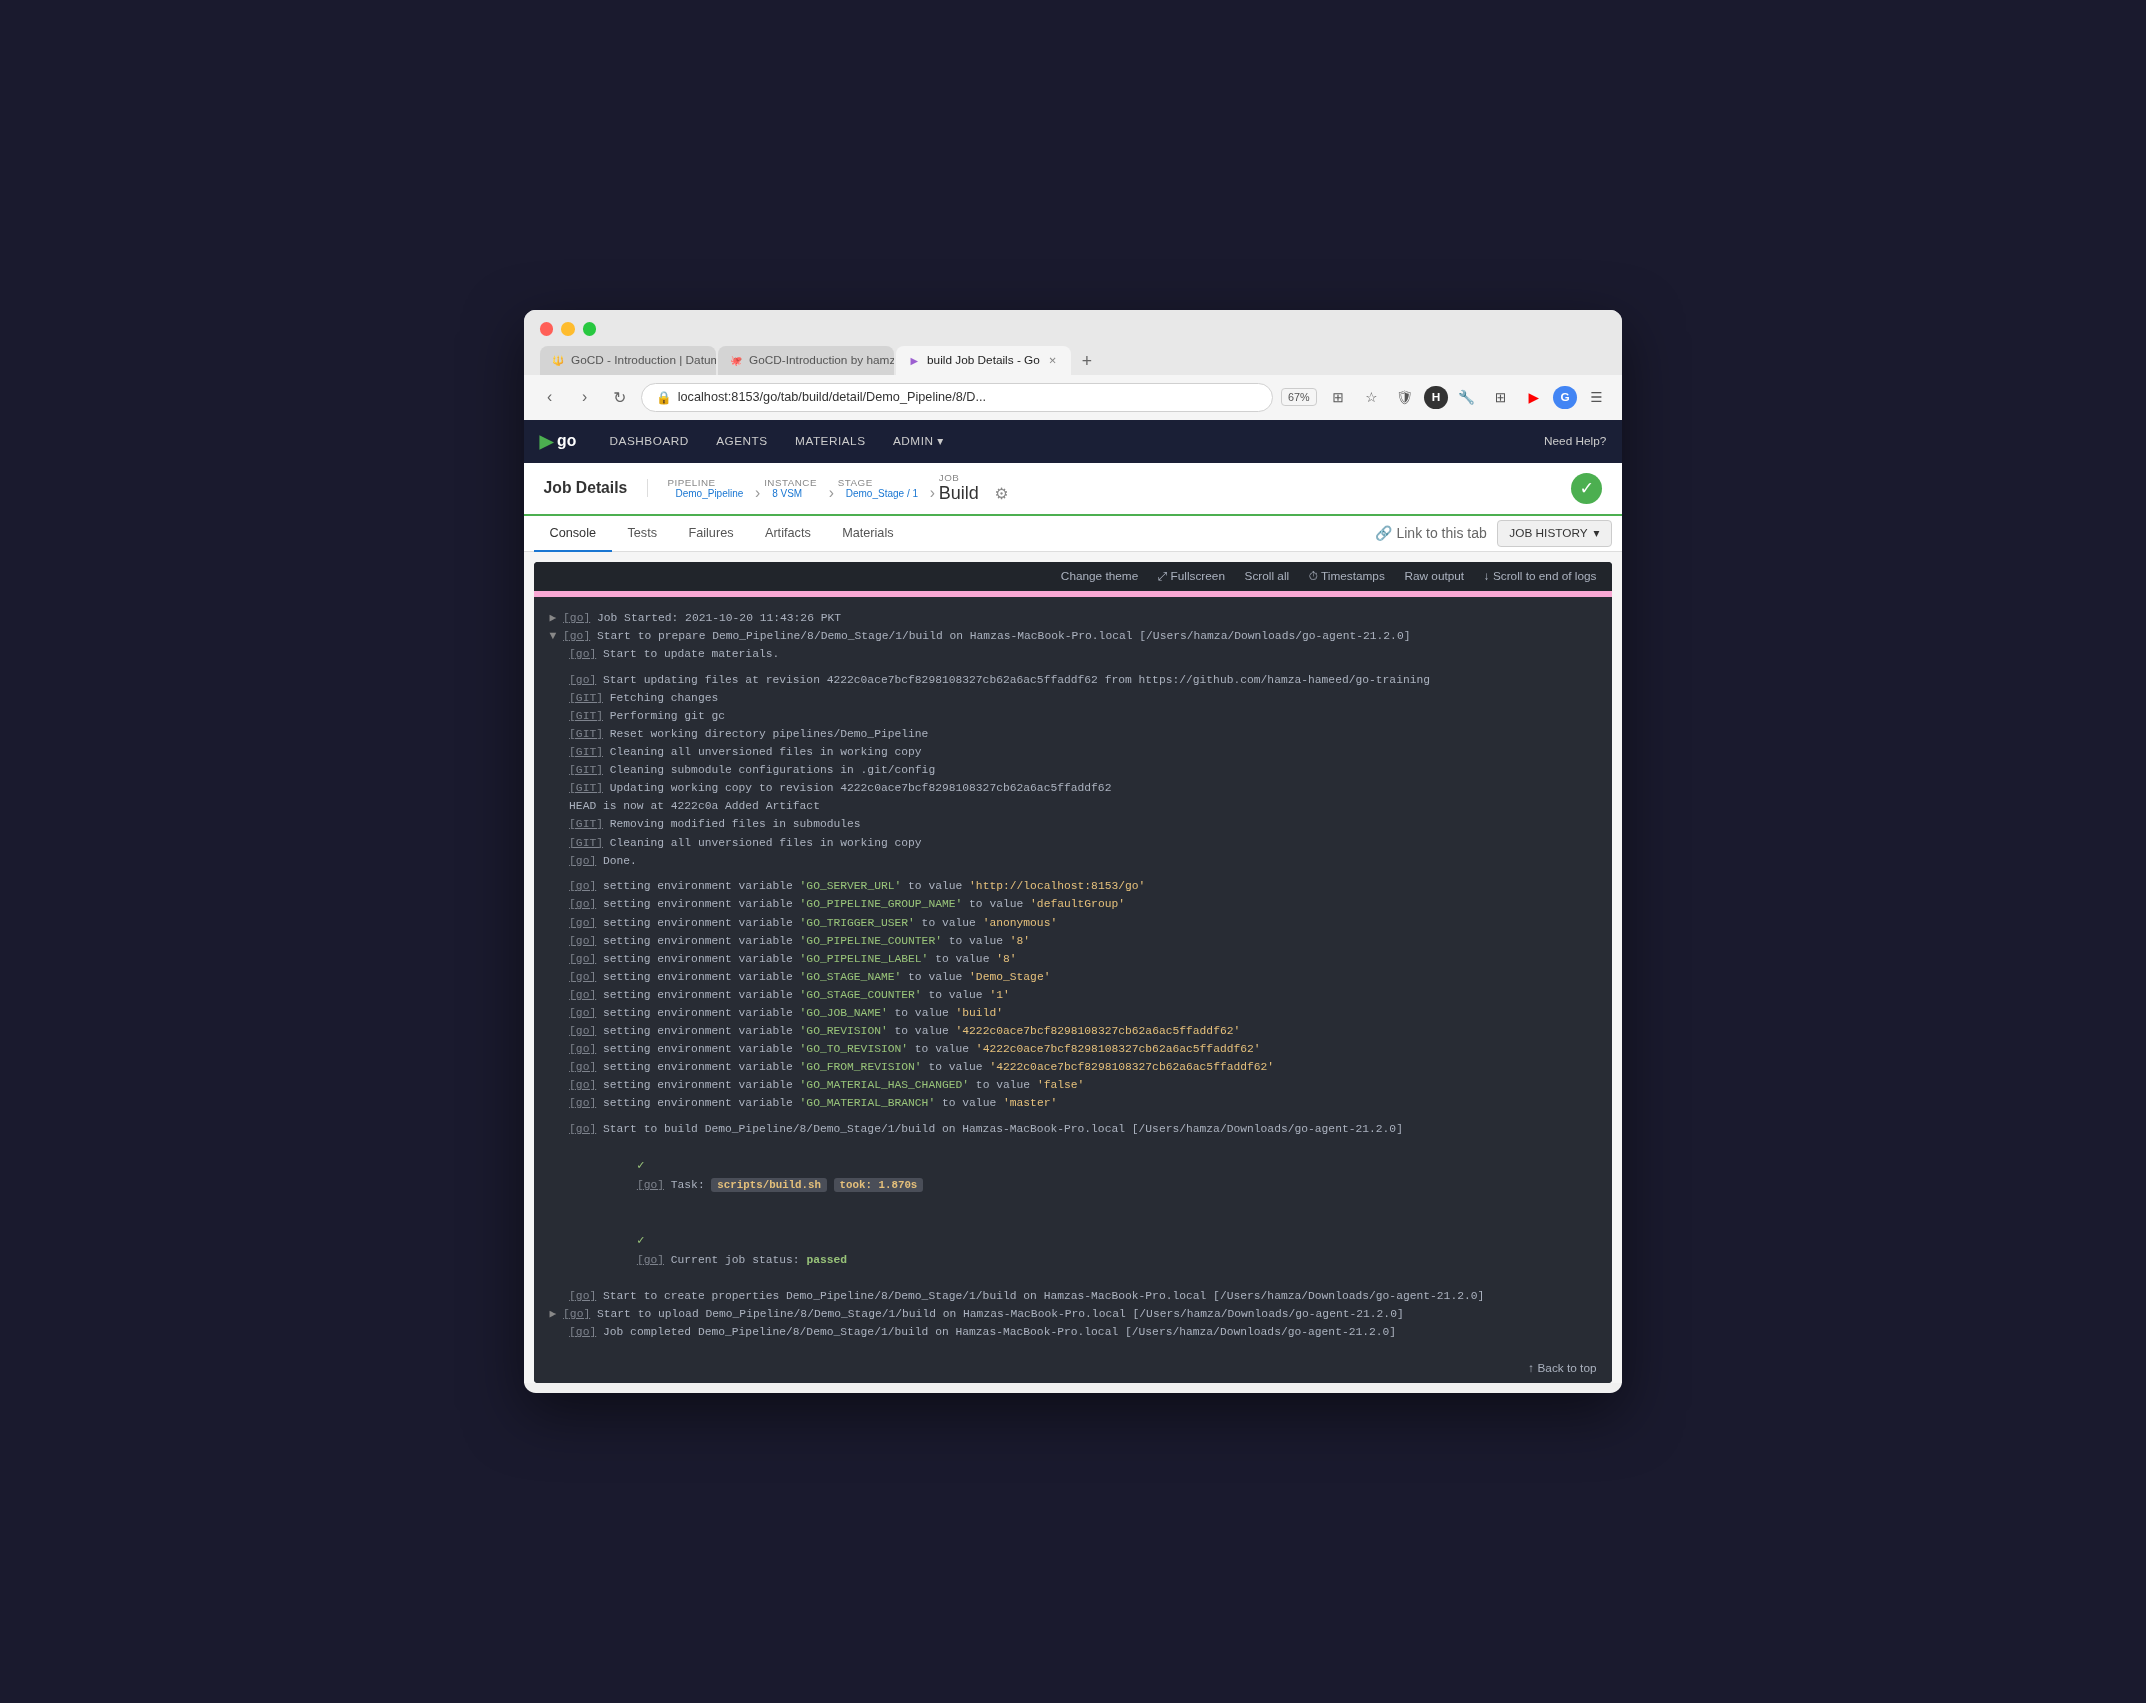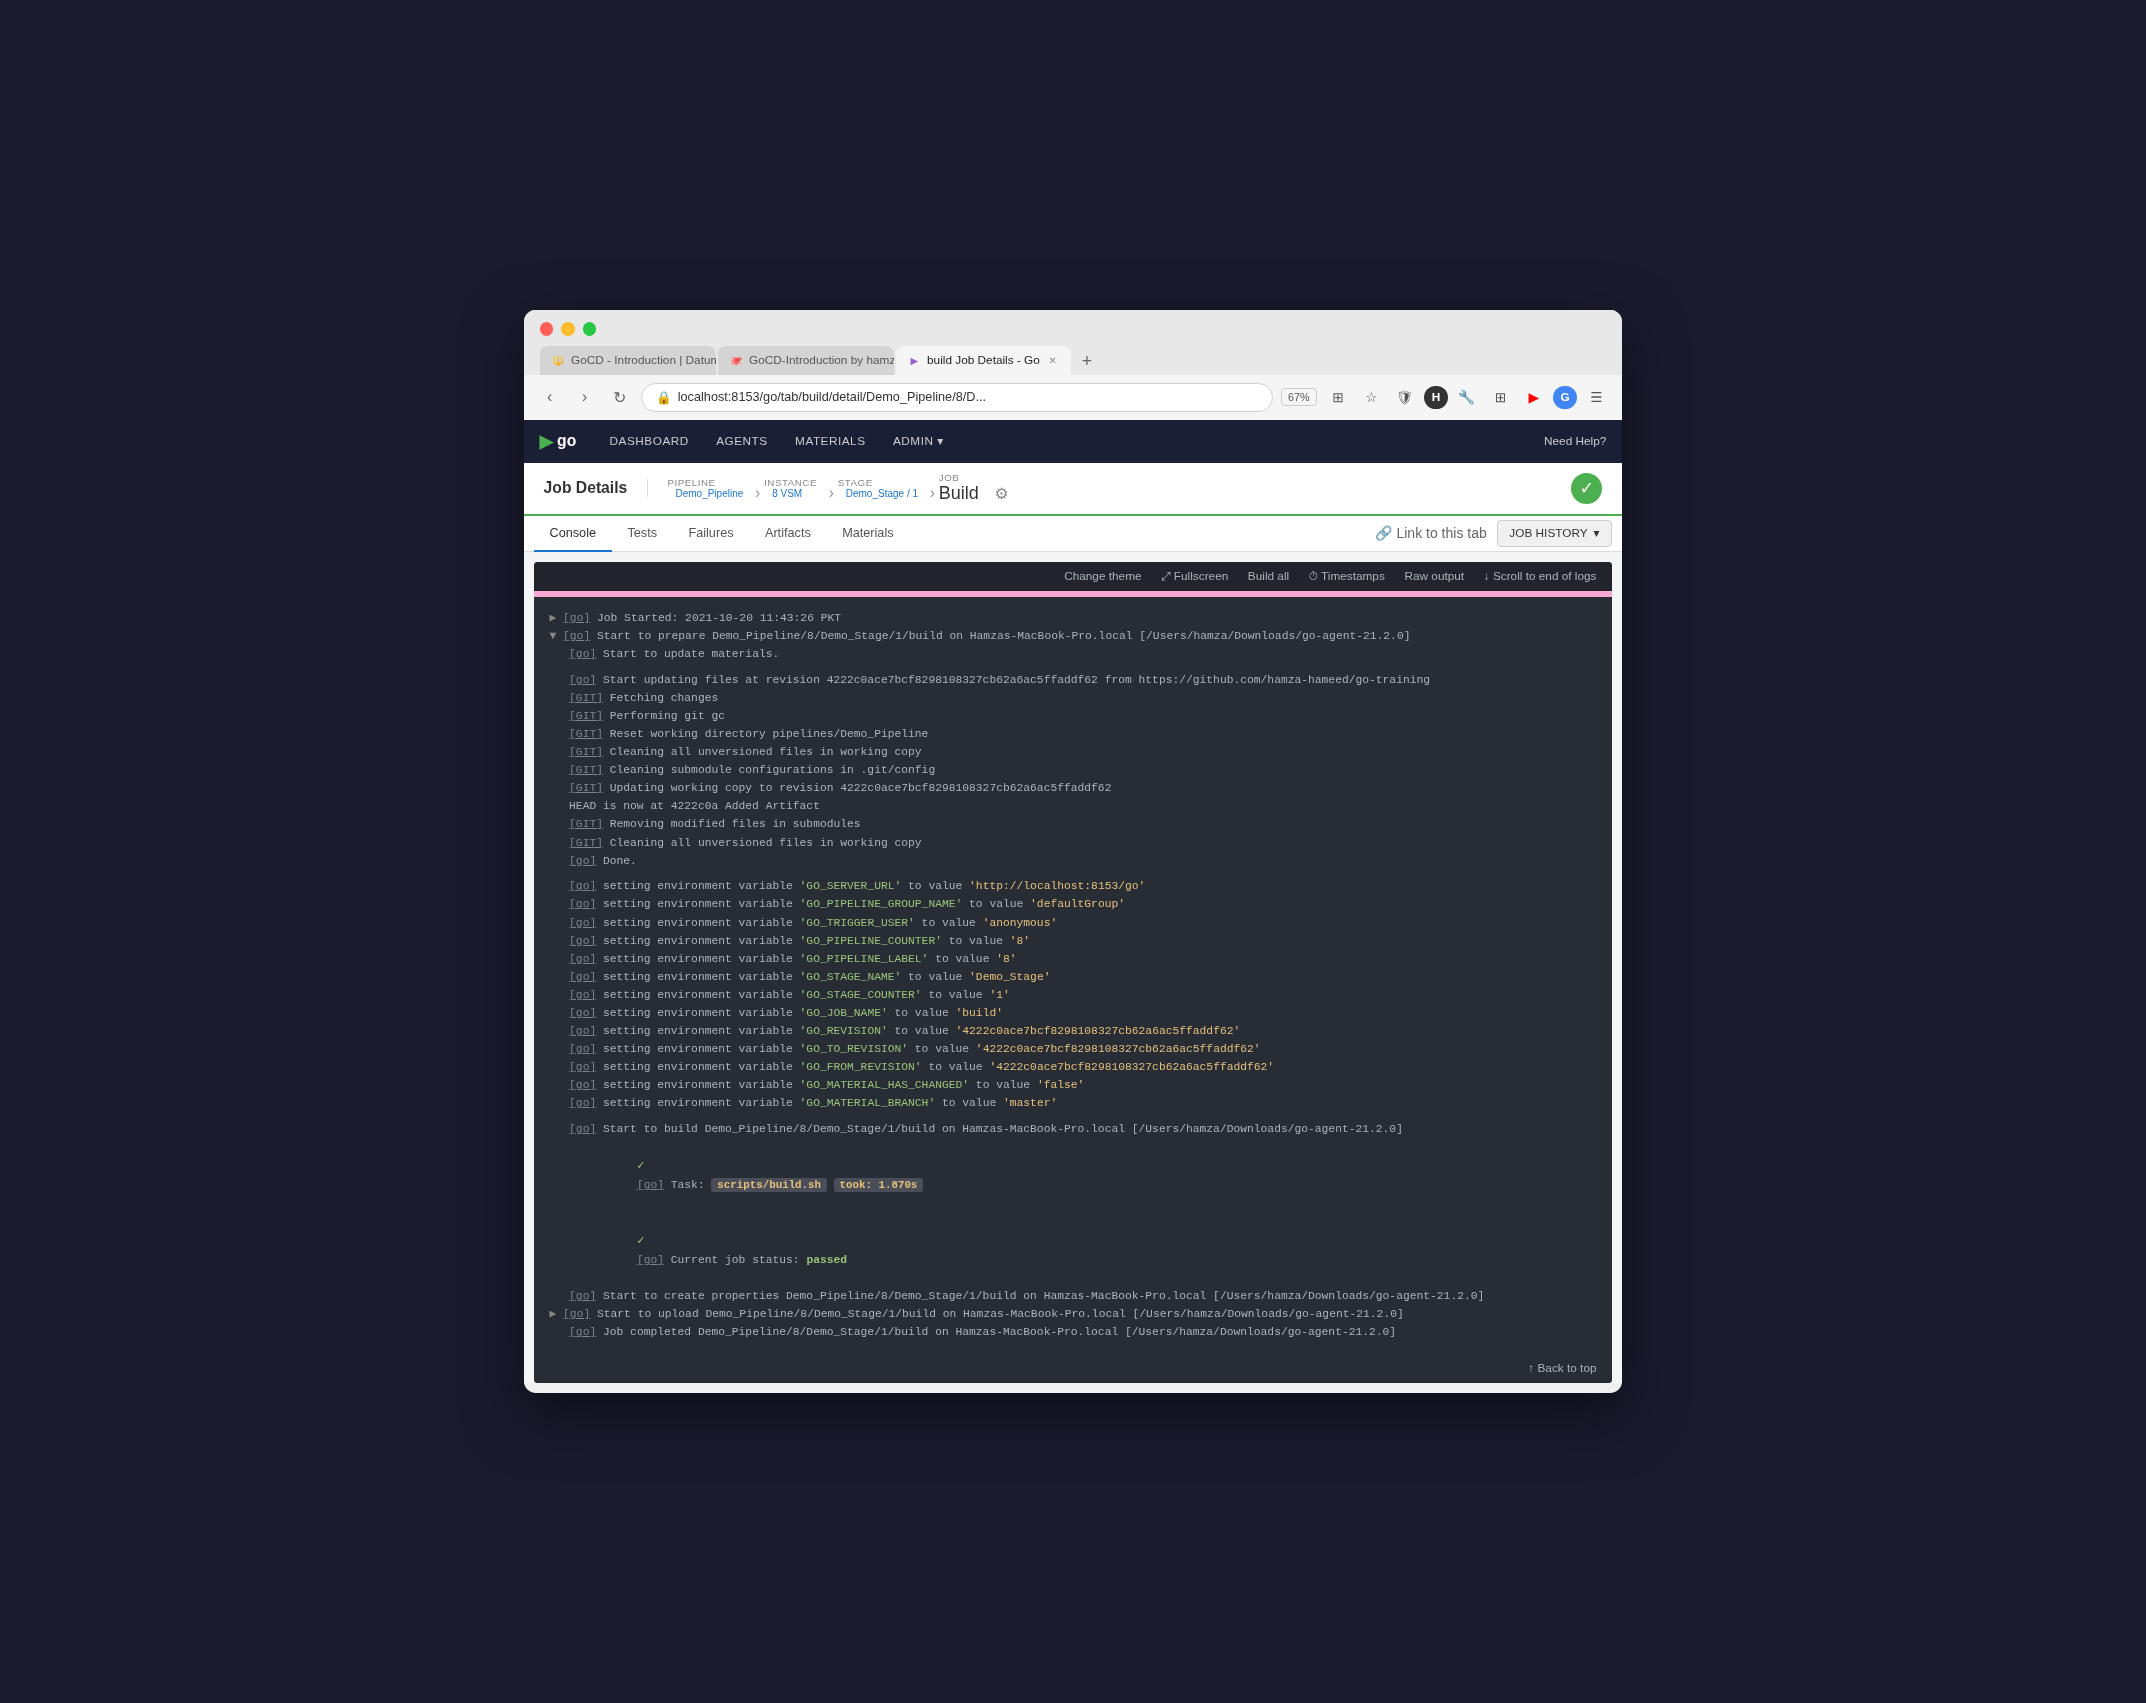--- a/index.html
+++ b/index.html
@@ -566,21 +566,21 @@
       <div class="job-history-btn">
         <span>JOB HISTORY</span>
         <span>▾</span>
       </div>
     </div>
 
     <div class="console-area">
       <div class="console-toolbar">
         <div class="console-tool-btn">Change theme</div>
         <div class="console-tool-btn">⤢ Fullscreen</div>
-        <div class="console-tool-btn">Build all</div>
+        <div class="console-tool-btn">Scroll all</div>
         <div class="console-tool-btn">⏱ Timestamps</div>
         <div class="console-tool-btn">Raw output</div>
         <div class="console-tool-btn">↓ Scroll to end of logs</div>
       </div>
       <div class="console-body">
         <div class="log-line"><span class="expand-arrow">▶</span> <span class="text-muted">[go]</span> Job Started: 2021-10-20 11:43:26 PKT</div>
         <div class="log-line"><span class="collapse-arrow">▼</span> <span class="text-muted">[go]</span> Start to prepare Demo_Pipeline/8/Demo_Stage/1/build on Hamzas-MacBook-Pro.local [/Users/hamza/Downloads/go-agent-21.2.0]</div>
         <div class="log-line indent"><span class="text-muted">[go]</span> Start to update materials.</div>
         <div class="section-spacer"></div>
         <div class="log-line indent"><span class="text-muted">[go]</span> Start updating files at revision 4222c0ace7bcf8298108327cb62a6ac5ffaddf62 from https://github.com/hamza-hameed/go-training</div>

